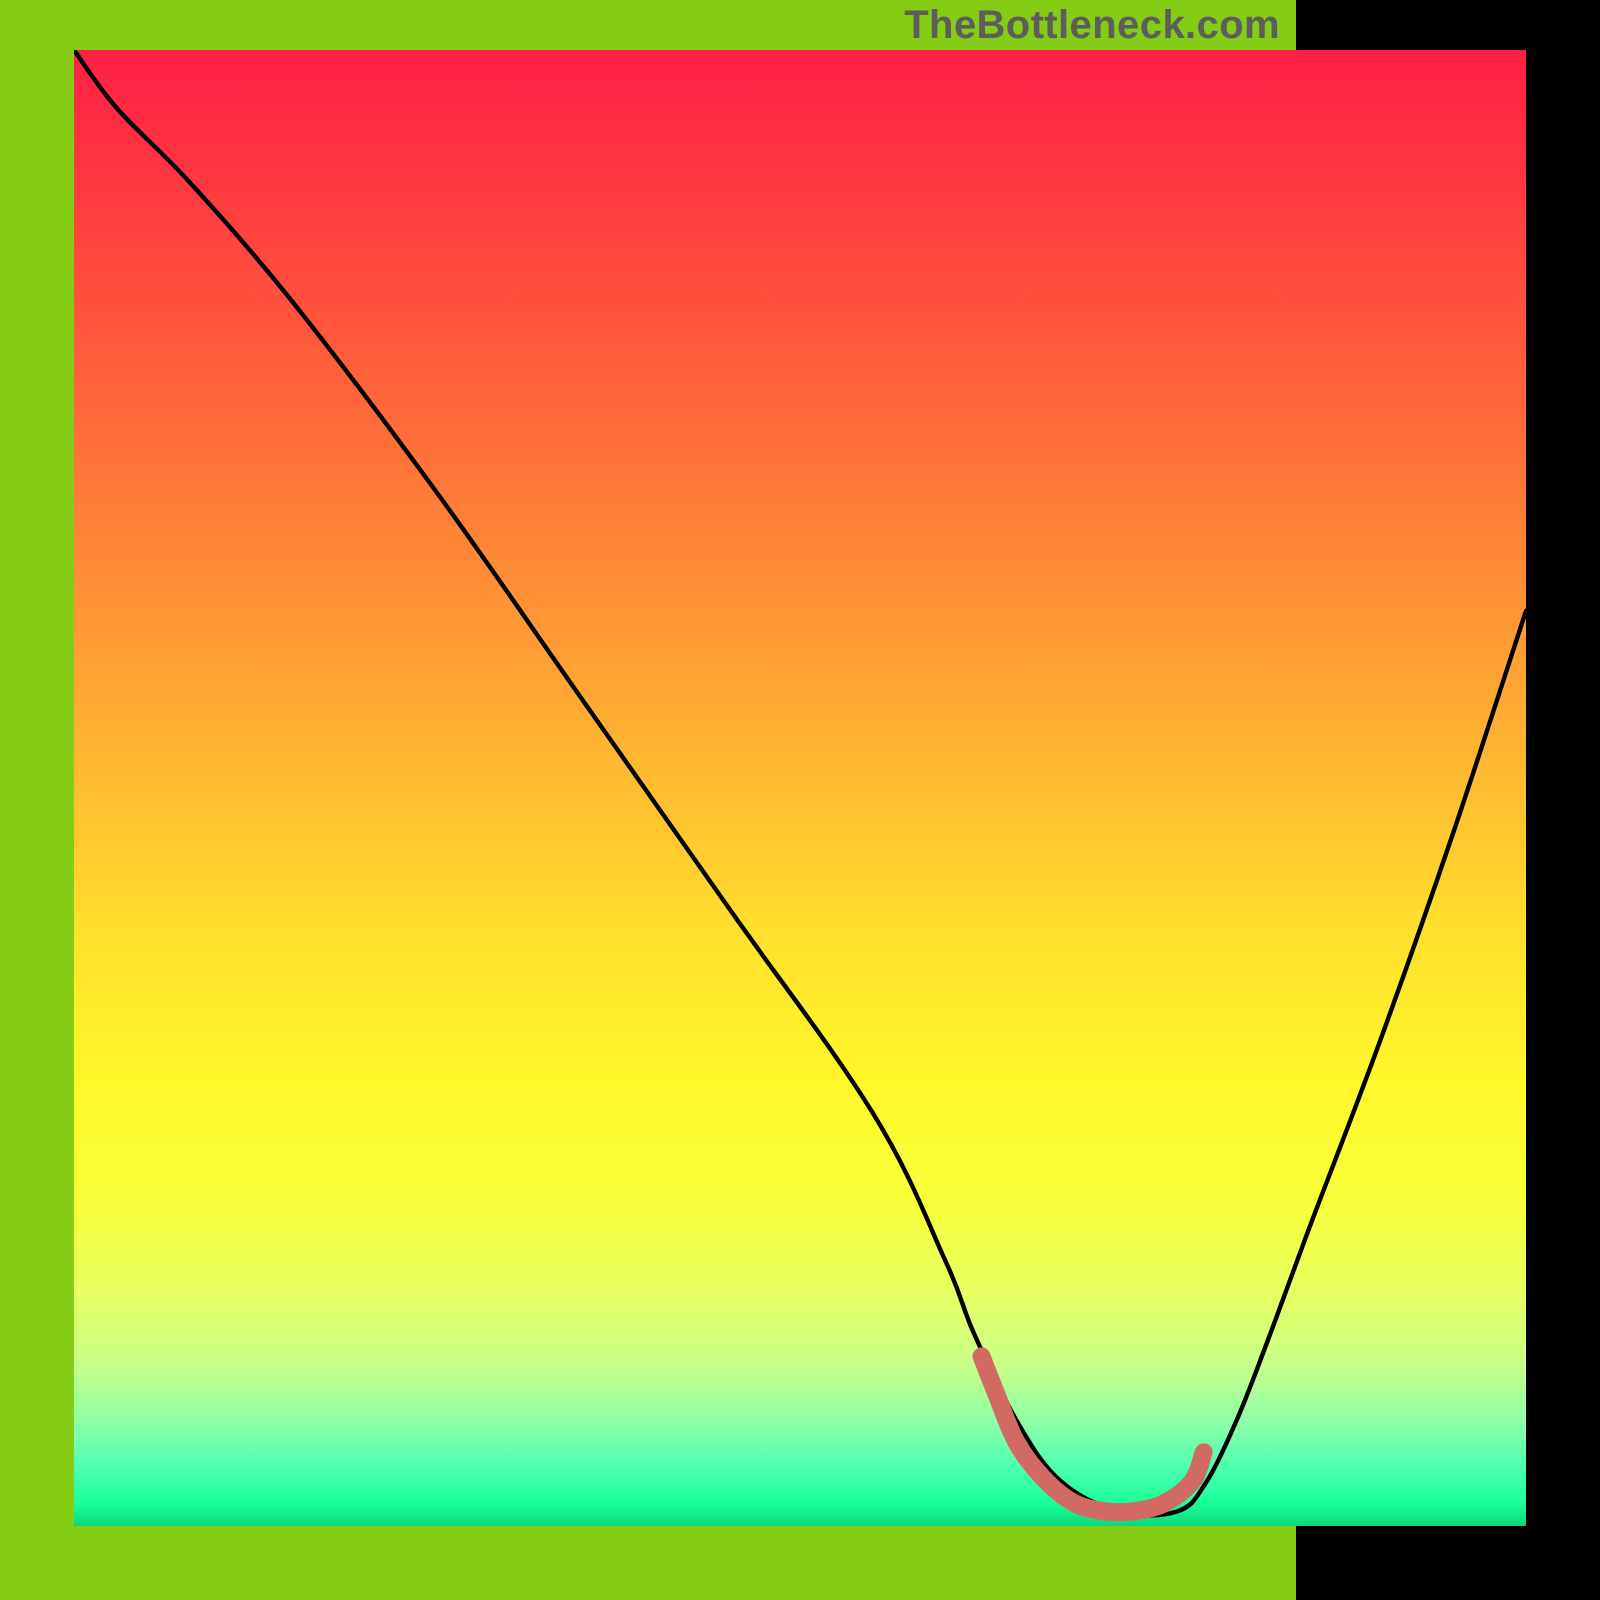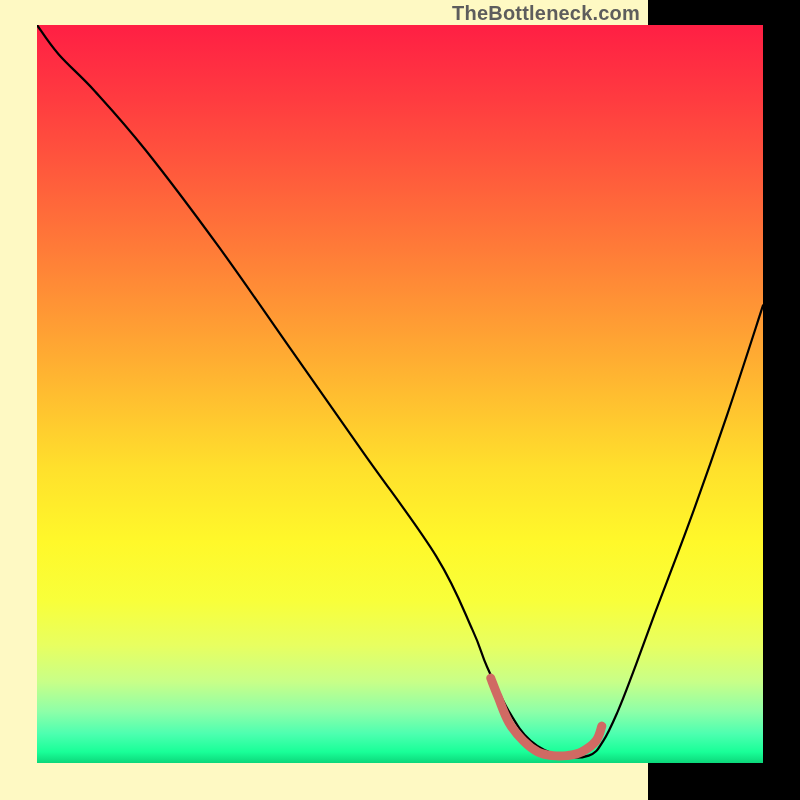--- a/index.html
+++ b/index.html
@@ -8,21 +8,21 @@
     width: 800px;
     height: 800px;
     background: #000;
     font-family: Arial, Helvetica, sans-serif;
     overflow: hidden;
   }
   .frame {
     position: relative;
     width: 648px;
     height: 800px;
-    background: #fef9c3;
+    background: #84cc16;
   }
   .watermark {
     position: absolute;
     top: 2px;
     right: 8px;
     color: #5d5d5d;
     font-size: 20px;
     font-weight: 600;
     letter-spacing: 0.2px;
     z-index: 5;

